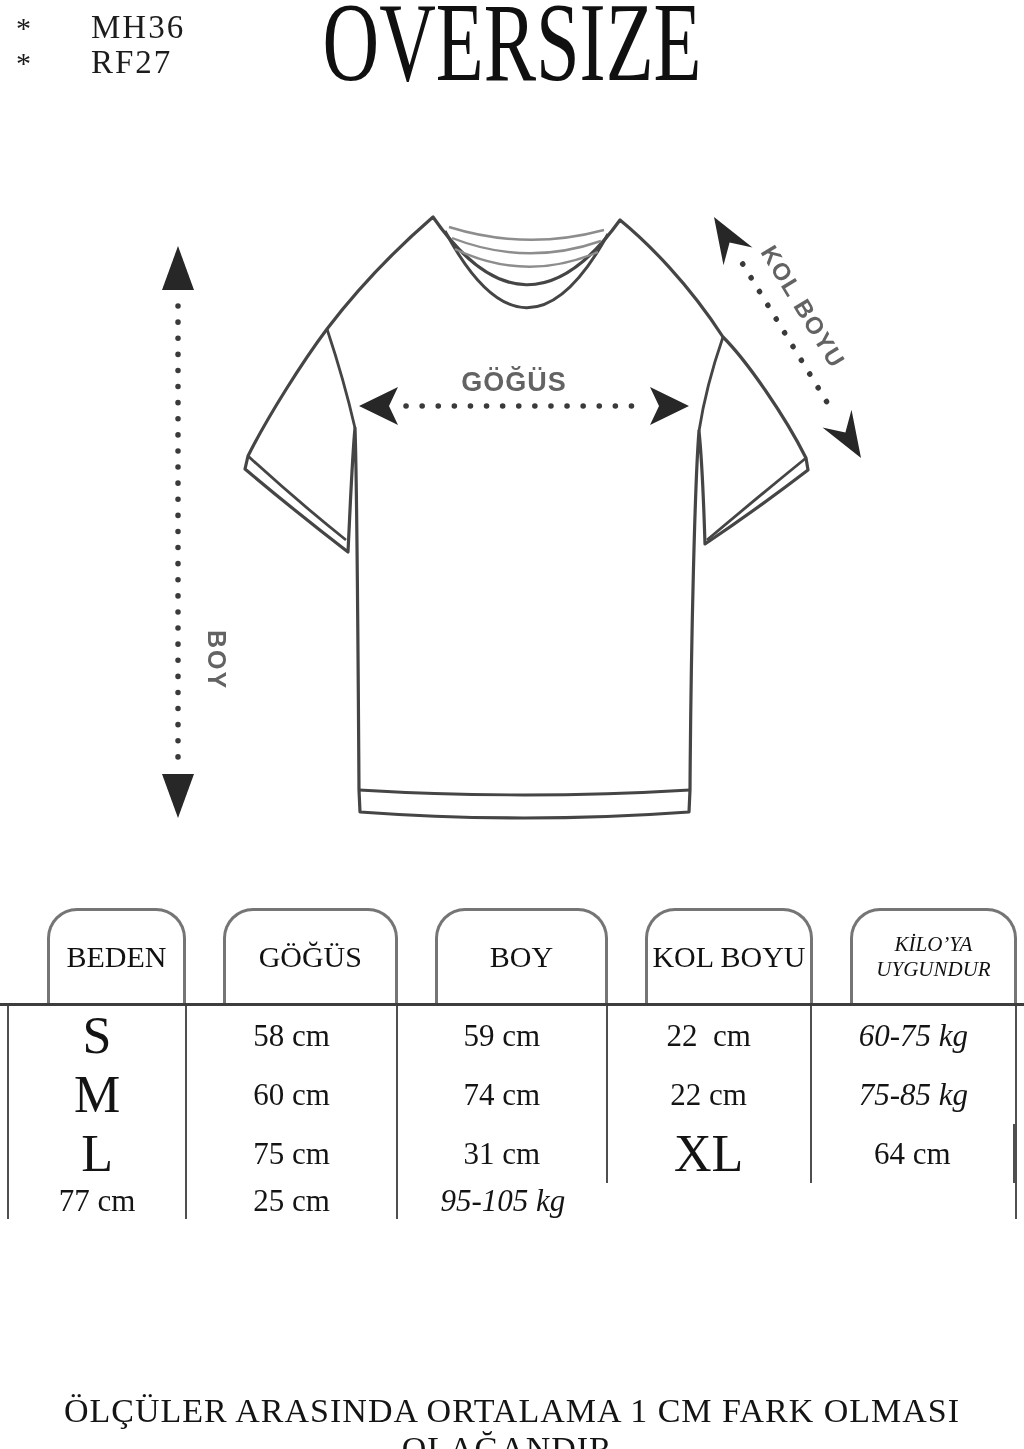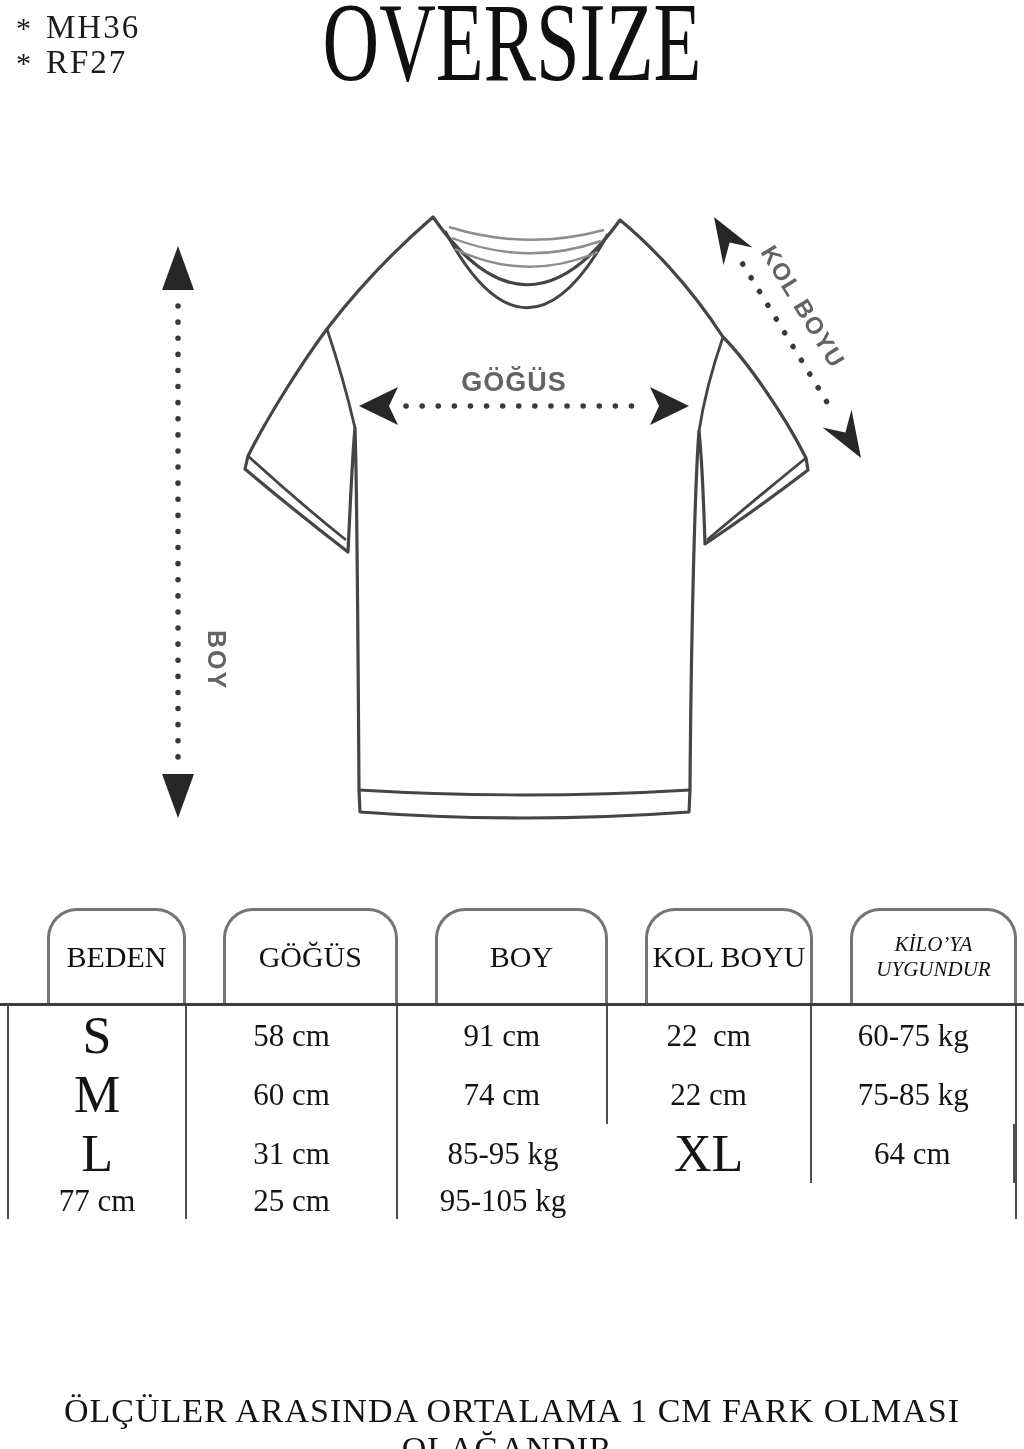--- a/index.html
+++ b/index.html
@@ -3,21 +3,21 @@
 <meta charset="utf-8">
 <style>
   html,body{margin:0;padding:0;background:#ffffff;}
   #page{position:relative;width:1024px;height:1449px;background:#fff;overflow:hidden;
         font-family:"Liberation Serif", serif;color:#161616;}
 
   
   .codes{position:absolute;top:10px;left:16px;font-size:33px;line-height:34px;color:#1c1c1c;}
   .code-line{display:flex;align-items:baseline;}
   .code-star{width:30px;font-size:30px;}
-  .code-text{letter-spacing:2px;}
+  .code-text{letter-spacing:2px;margin-left:45px;}
 
   .title{position:absolute;top:-14px;left:0;right:0;text-align:center;
          font-size:112px;line-height:1;font-weight:400;color:#101010;
          transform:scaleX(0.70);transform-origin:50% 0;white-space:nowrap;}
 
   
   #diagram{position:absolute;left:100px;top:140px;width:800px;height:740px;}
   .diag-label{font-family:"Liberation Sans", sans-serif;font-weight:bold;fill:#636363;}
 
   
@@ -30,21 +30,21 @@
   .tabwrap + .tabwrap .tab{margin-left:-3px;width:calc(100% + 3px);}
   .tab .small{font-size:21px;line-height:25px;max-width:150px;font-style:italic;}
   .hrule{position:absolute;left:-7px;width:1024px;height:3px;background:#3d3d3d;}
   .hrule.top{top:95px;}
 
   .tbody{display:grid;grid-template-columns:17.7% 21% 20.8% 20.3% 20.2%;
          grid-auto-rows:auto;border-left:2.5px solid #4f4f4f;border-right:2.5px solid #4f4f4f;
          box-sizing:border-box;margin-top:3px;}
   .cell{box-sizing:border-box;display:flex;align-items:center;justify-content:center;
         border-right:2.5px solid #4f4f4f;font-size:31px;white-space:pre;color:#141414;}
-  .cell.last{border-right:none;}
+  .cell.last{border-right:none;font-style:italic;}
   .cell.size{font-size:52px;}
 
   
   .note{position:absolute;top:1392px;left:0;right:0;text-align:center;
         font-size:34px;letter-spacing:1px;color:#141414;}
 </style>
 </head>
 <body>
 
 <div id="page">
@@ -129,33 +129,33 @@
             <span class="small">KİLO’YA UYGUNDUR</span>
           </div>
         </div>
       <div class="hrule top"></div>
     </div>
 
     <div class="tbody">
 
       <div class="cell size row-s">S</div>
       <div class="cell row-s">58 cm</div>
-      <div class="cell row-s">91 cm</div>
+      <div class="cell row-s">59 cm</div>
       <div class="cell row-s">22  cm</div>
       <div class="cell last row-s">60-75 kg</div>
 
       <div class="cell size row-m">M</div>
       <div class="cell row-m">60 cm</div>
       <div class="cell row-m">74 cm</div>
       <div class="cell row-m">22 cm</div>
       <div class="cell last row-m">75-85 kg</div>
 
       <div class="cell size row-l">L</div>
+      <div class="cell row-l">75 cm</div>
       <div class="cell row-l">31 cm</div>
-      <div class="cell last row-l">85-95 kg</div>
 
       <div class="cell size row-xl">XL</div>
       <div class="cell row-xl">64 cm</div>
       <div class="cell row-xl">77 cm</div>
       <div class="cell row-xl">25 cm</div>
       <div class="cell last row-xl">95-105 kg</div>
     </div>
 
   </div>
 

